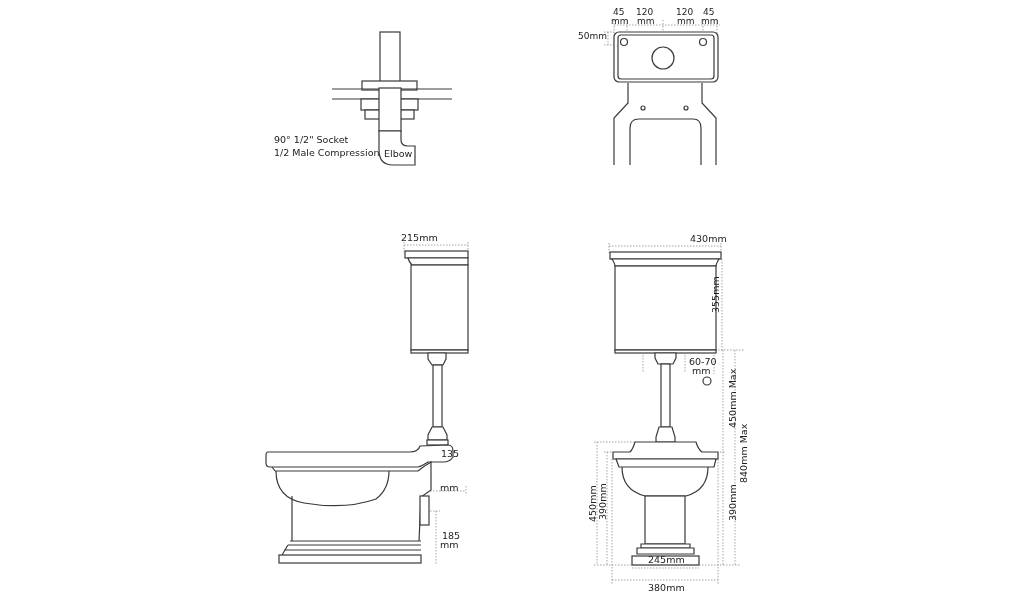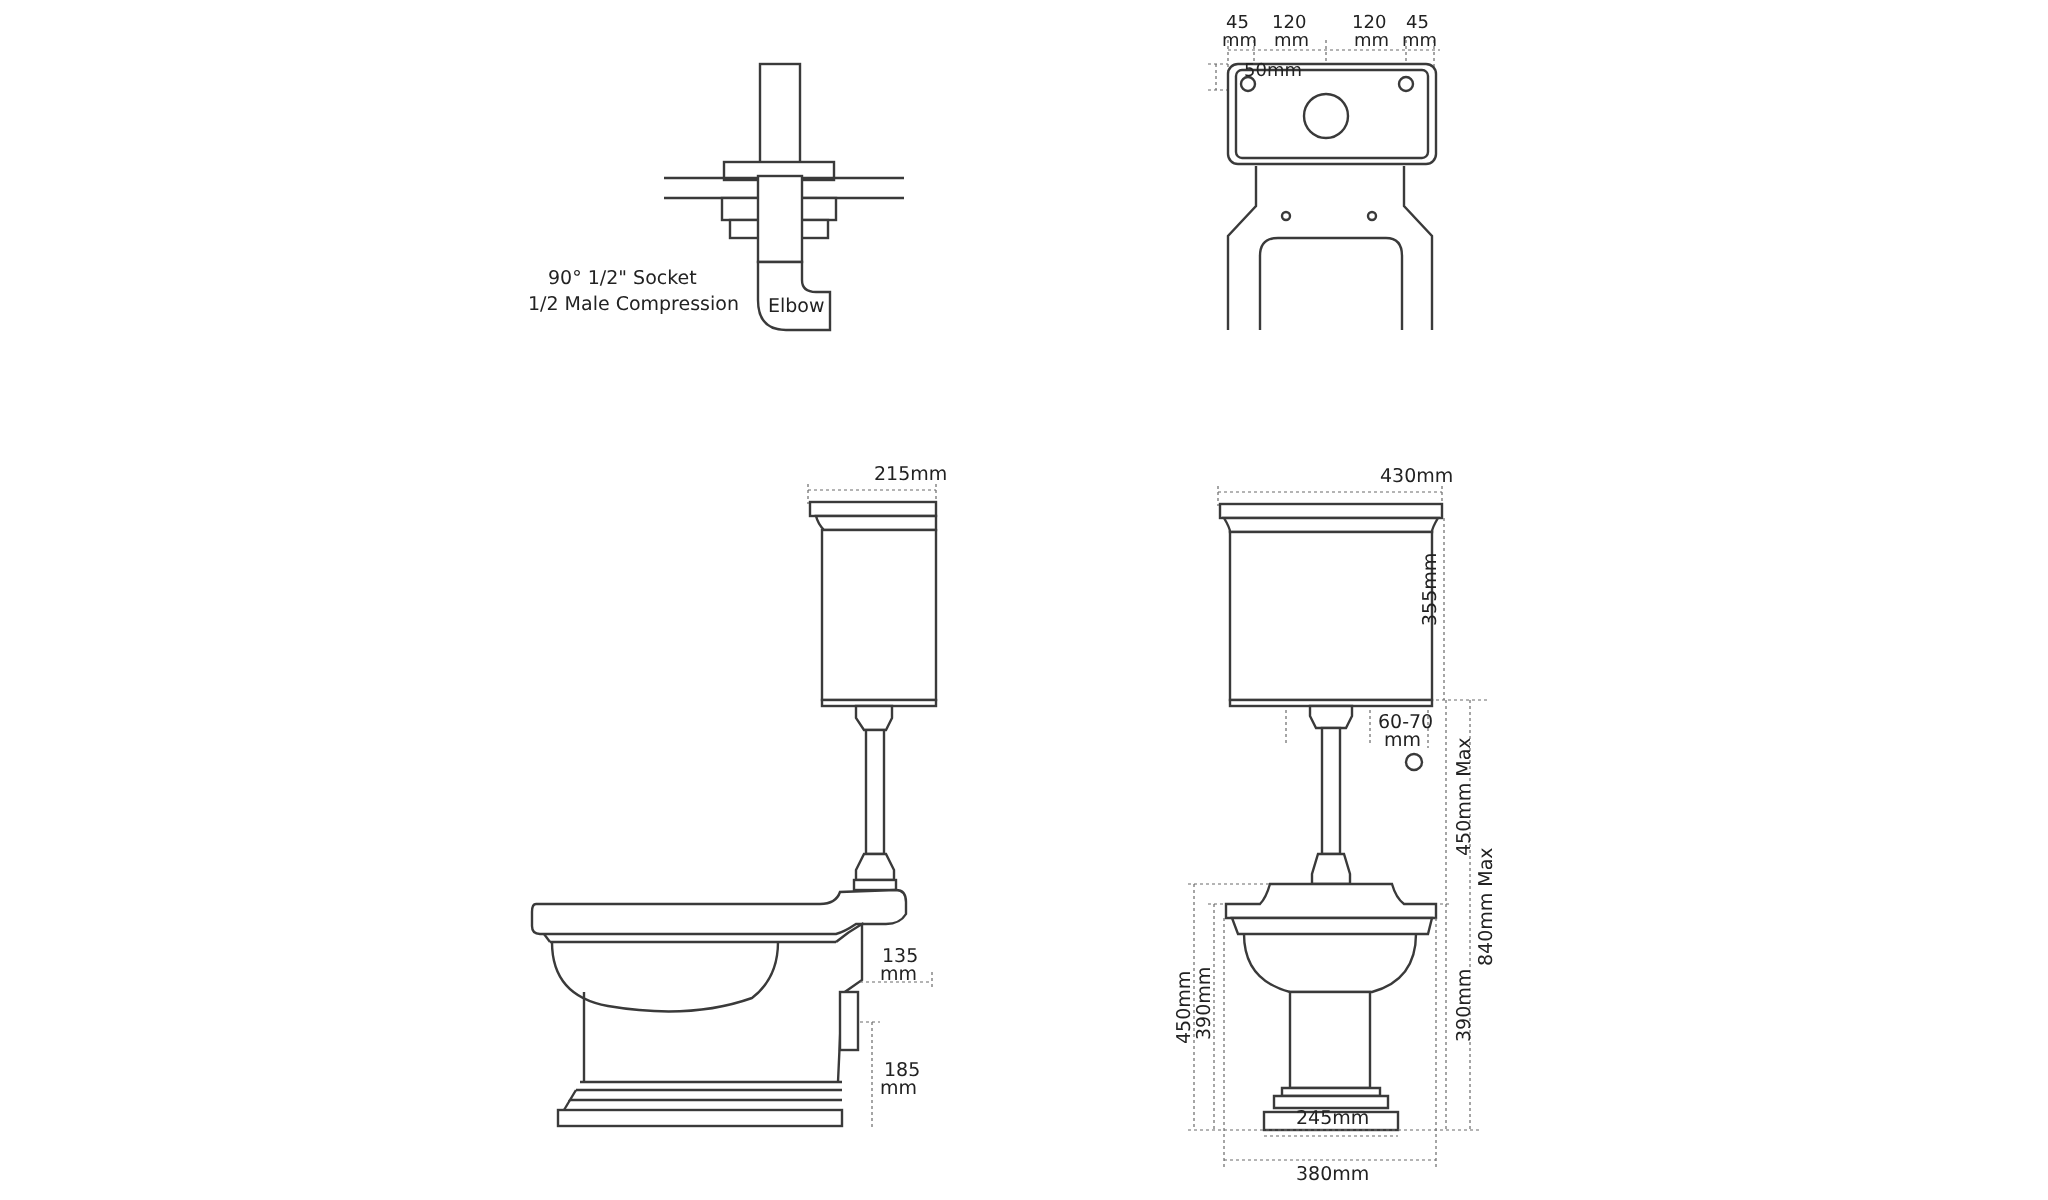--- a/index.html
+++ b/index.html
@@ -140,35 +140,35 @@
 
     <line class="dim" x1="722" y1="259" x2="722" y2="350"></line>
     <line class="dim" x1="718" y1="350" x2="745" y2="350"></line>
     <line class="dim" x1="723" y1="350" x2="723" y2="565"></line>
     <line class="dim" x1="720" y1="452" x2="726" y2="452"></line>
     <line class="dim" x1="735" y1="350" x2="735" y2="565"></line>
   </g>
 </svg>
 
 <div class="lbl" style="left:274px;top:134px;">90° 1/2" Socket</div>
-<div class="lbl" style="left:264px;top:147px;">1/2 Male Compression</div>
+<div class="lbl" style="left:274px;top:147px;">1/2 Male Compression</div>
 <div class="lbl" style="left:384px;top:148px;">Elbow</div>
 
 <div class="lbl" style="left:613px;top:7px;font-size:9px;">45</div>
 <div class="lbl" style="left:611px;top:16px;font-size:9px;">mm</div>
 <div class="lbl" style="left:636px;top:7px;font-size:9px;">120</div>
 <div class="lbl" style="left:637px;top:16px;font-size:9px;">mm</div>
 <div class="lbl" style="left:676px;top:7px;font-size:9px;">120</div>
 <div class="lbl" style="left:677px;top:16px;font-size:9px;">mm</div>
 <div class="lbl" style="left:703px;top:7px;font-size:9px;">45</div>
 <div class="lbl" style="left:701px;top:16px;font-size:9px;">mm</div>
-<div class="lbl" style="left:578px;top:31px;font-size:9px;margin-left:44px;">50mm</div>
+<div class="lbl" style="left:578px;top:31px;font-size:9px;">50mm</div>
 
-<div class="lbl" style="left:437px;top:232px;">215mm</div>
-<div class="lbl" style="left:441px;top:473px;">135</div>
+<div class="lbl" style="left:401px;top:232px;">215mm</div>
+<div class="lbl" style="left:441px;top:448px;">135</div>
 <div class="lbl" style="left:440px;top:482px;">mm</div>
 <div class="lbl" style="left:442px;top:530px;">185</div>
 <div class="lbl" style="left:440px;top:539px;">mm</div>
 
 <div class="lbl" style="left:648px;top:233px;margin-left:42px;">430mm</div>
 <div class="lbl" style="left:710px;top:313px;transform:rotate(-90deg);transform-origin:left top;">355mm</div>
 <div class="lbl" style="left:689px;top:356px;">60-70</div>
 <div class="lbl" style="left:692px;top:365px;">mm</div>
 <div class="lbl" style="left:727px;top:428px;transform:rotate(-90deg);transform-origin:left top;">450mm Max</div>
 <div class="lbl" style="left:738px;top:483px;transform:rotate(-90deg);transform-origin:left top;">840mm Max</div>

